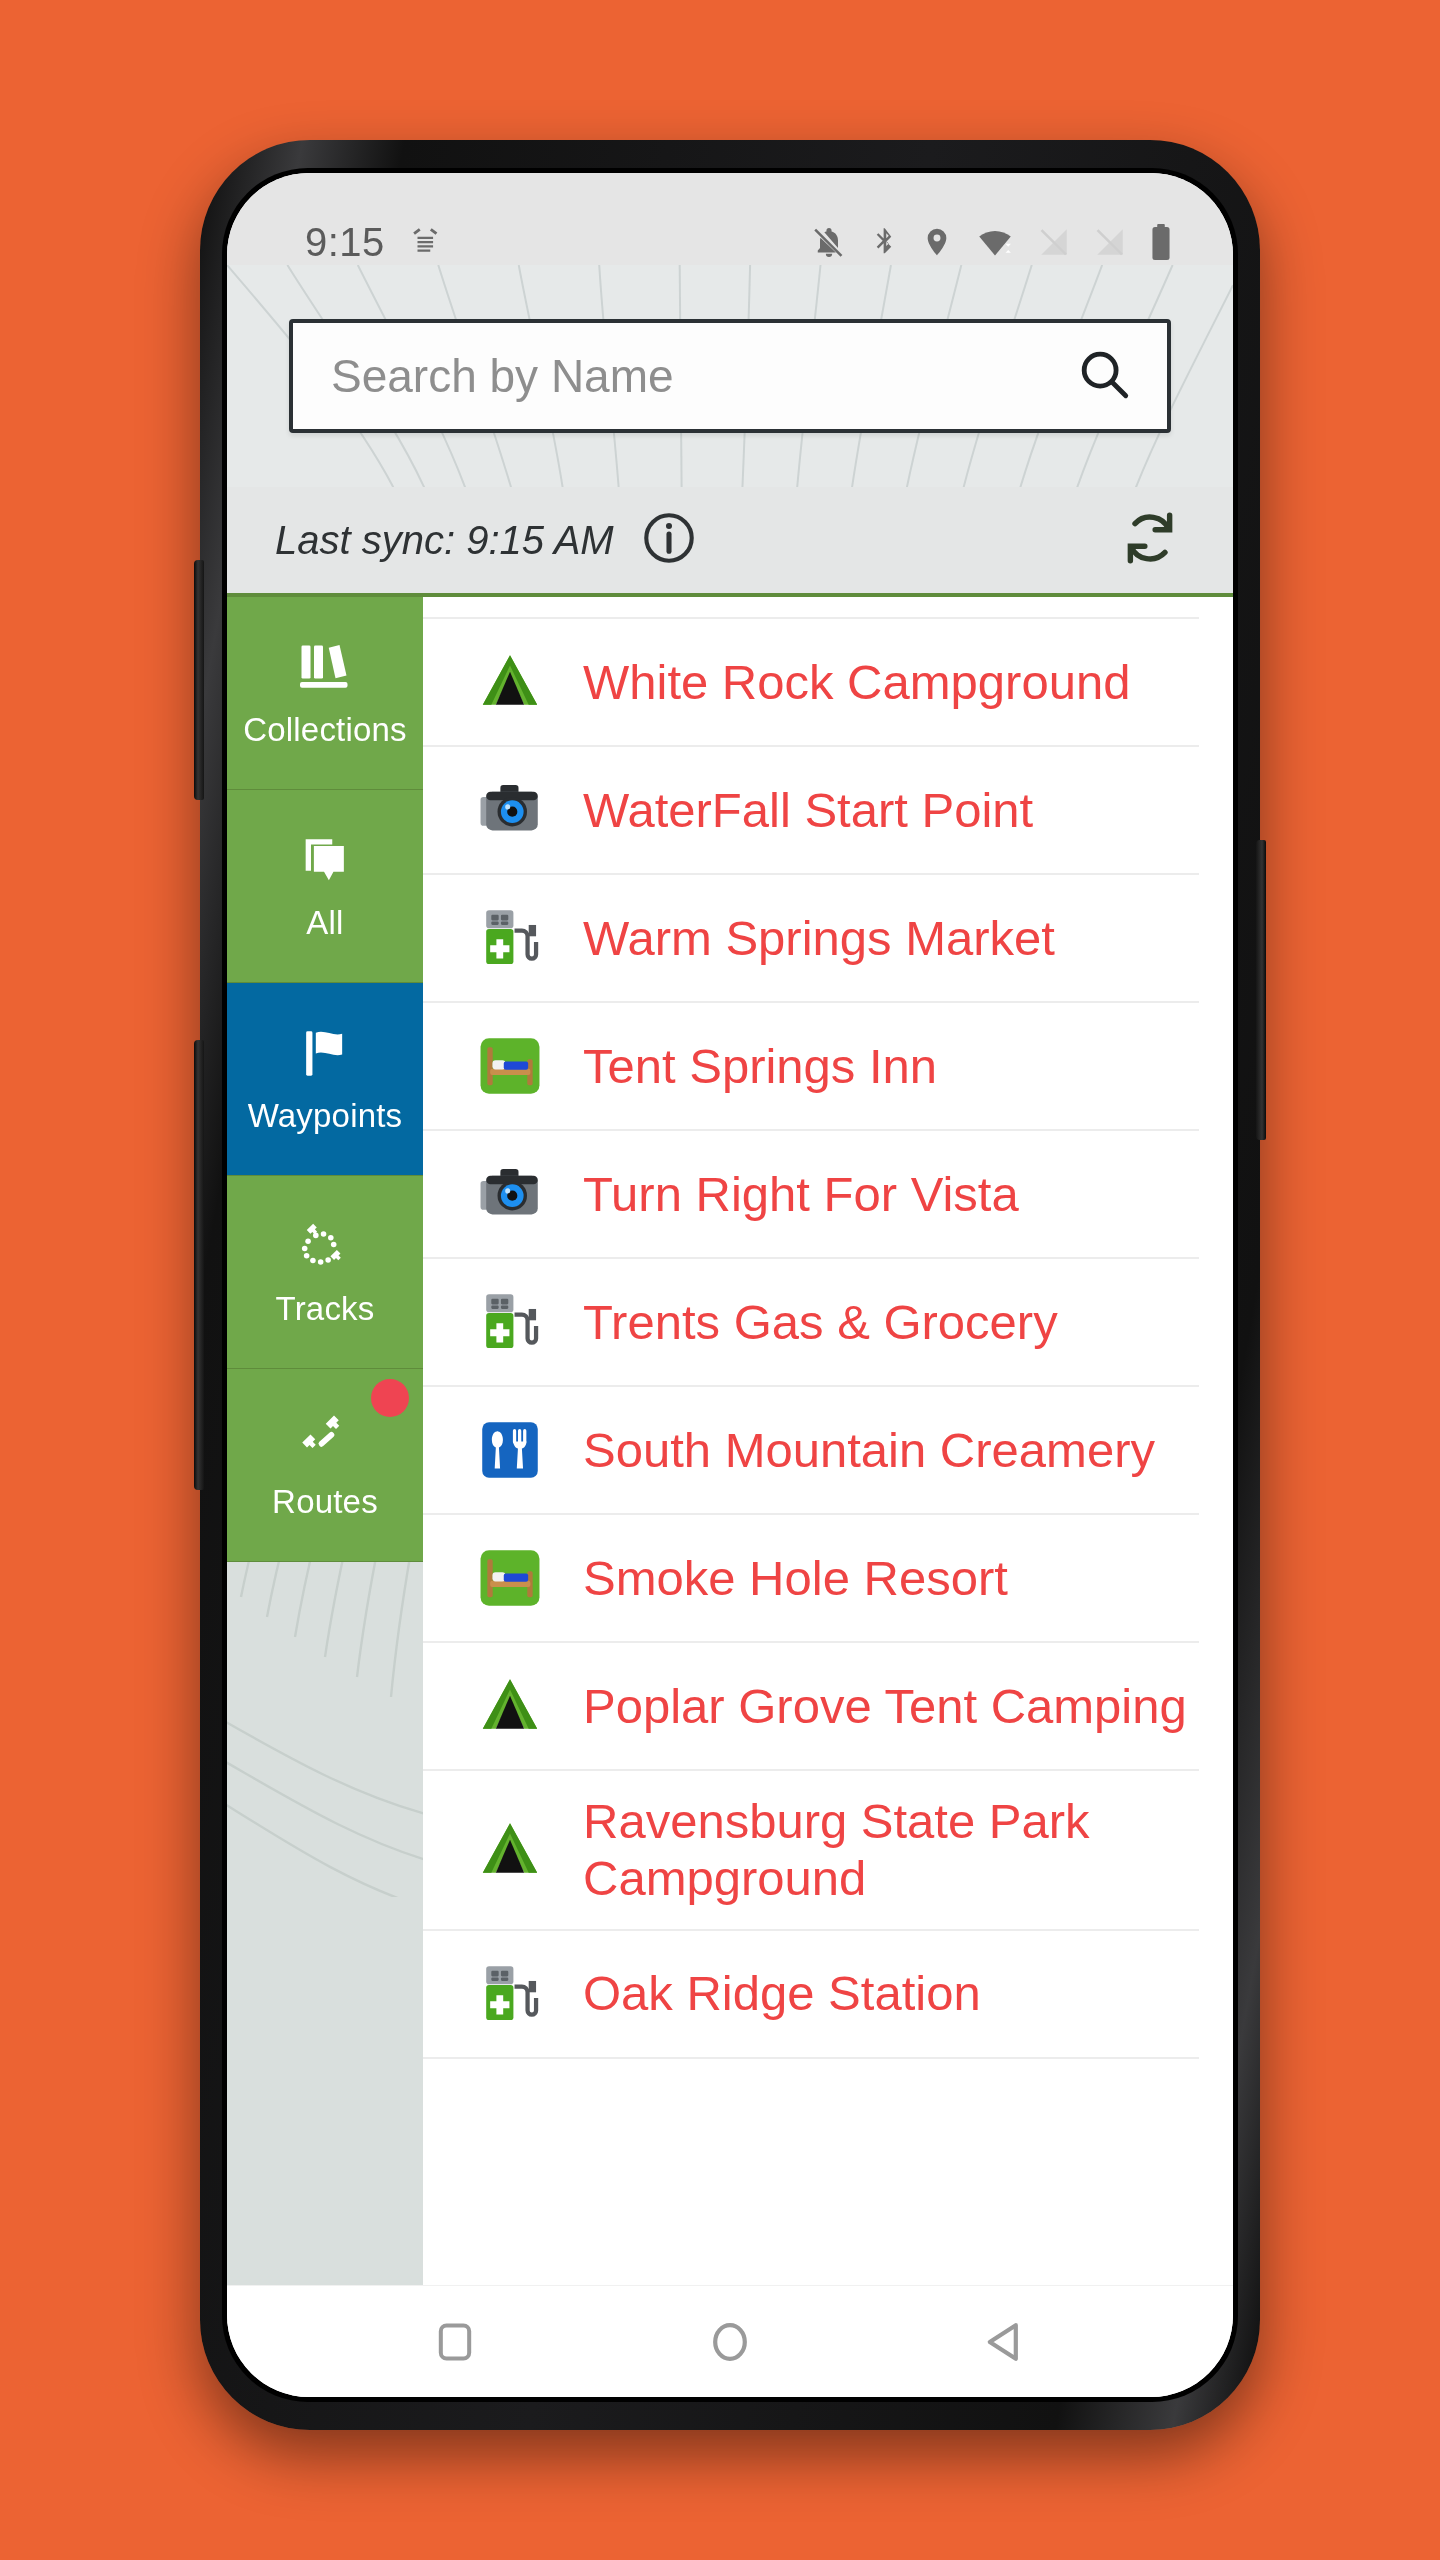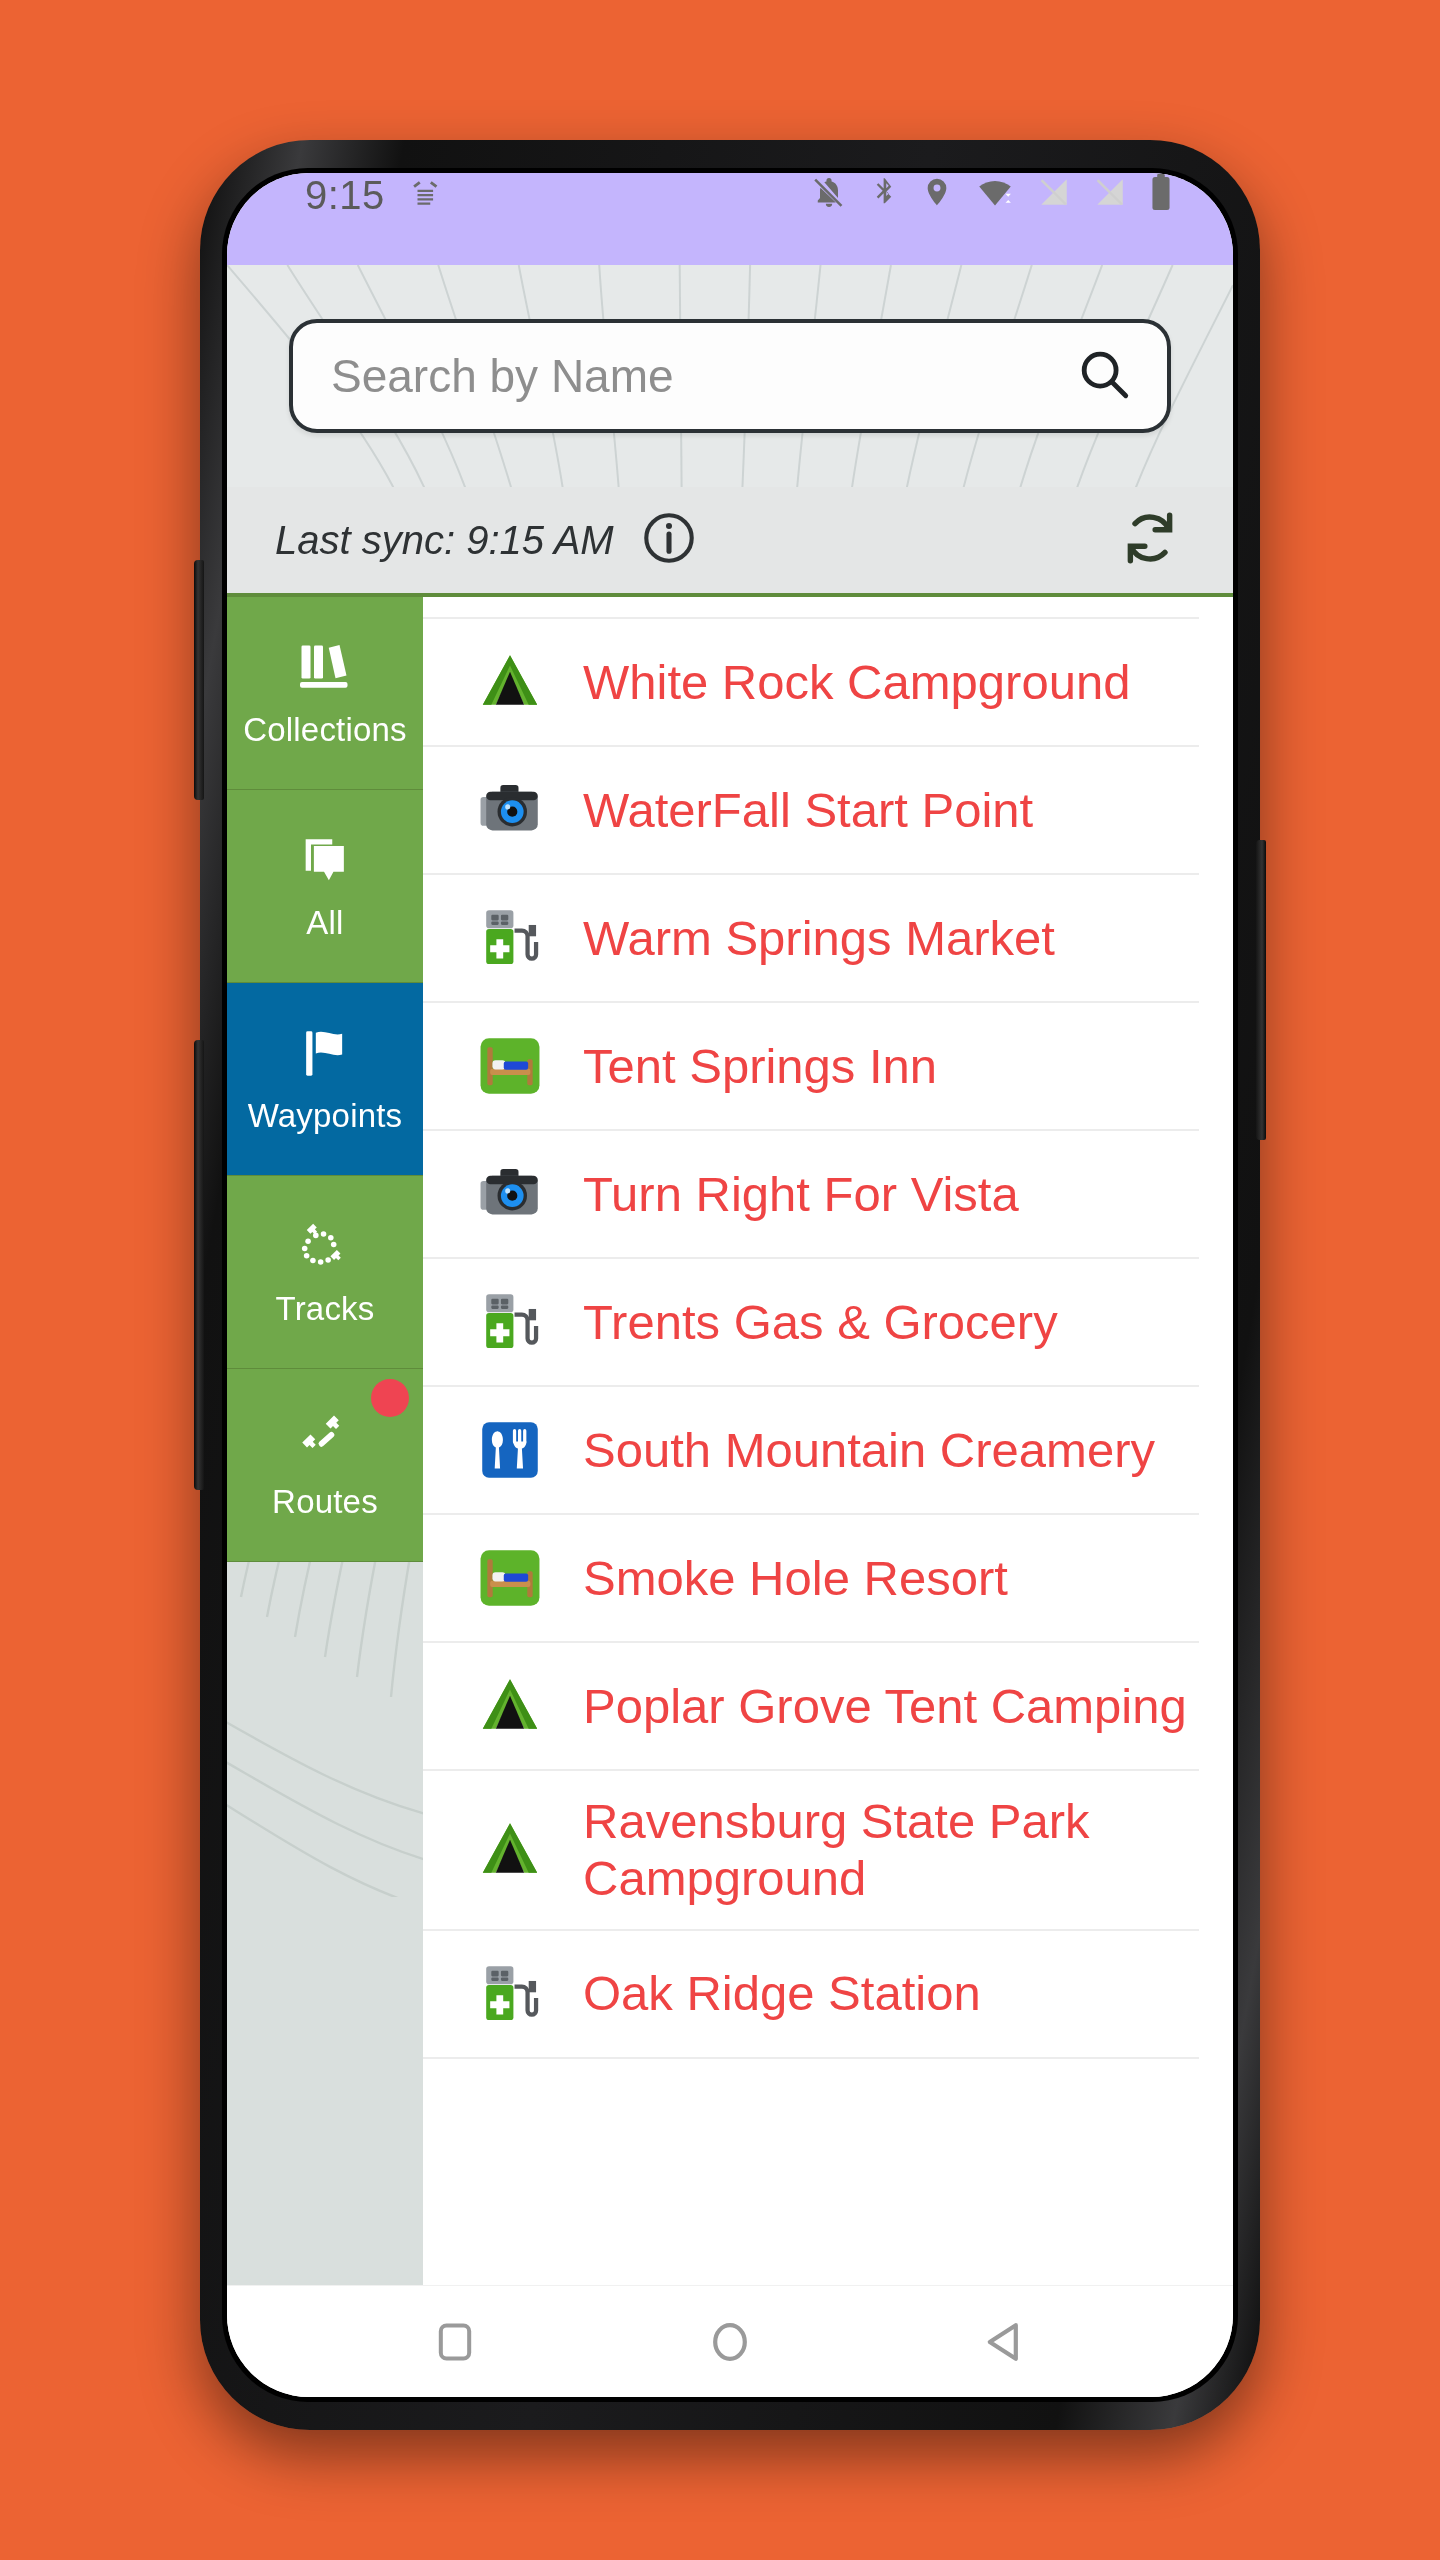--- a/index.html
+++ b/index.html
@@ -40,23 +40,23 @@
     border-radius:4px 2px 2px 4px;
   }
   .btn-vol { left:-6px; top:420px; width:10px; height:240px; }
   .btn-pow { left:-6px; top:900px; width:10px; height:450px; }
   .btn-right{ right:-6px; top:700px; width:10px; height:300px;
               background:linear-gradient(270deg,#0a0a0a,#333 40%,#151515); }
 
   
   .statusbar{
     height:92px; flex:0 0 92px;
-    display:flex; align-items:flex-start; justify-content:space-between;
+    display:flex; align-items:flex-end; justify-content:space-between;
     padding:0 60px 0 78px;
-    background:#c4b5fd;
+    background:#e5e5e5;
   }
   .sb-left{ display:flex; align-items:center; gap:24px; }
   .sb-time{ font-size:40px; color:#5b5b5b; letter-spacing:.5px; }
   .sb-right{ display:flex; align-items:center; gap:22px; }
   .sb-ico{ display:block; }
 
   
   .appbar{
     height:118px; flex:0 0 118px;
     display:flex; align-items:center;
@@ -84,21 +84,21 @@
     background:#e6e9e9;
     display:flex; align-items:center; justify-content:center;
     overflow:hidden;
   }
   .topo-a, .topo-b { position:absolute; inset:0; opacity:.55; }
   .searchbox{
     position:relative; z-index:2;
     width:882px; height:114px;
     background:#fdfdfd;
     border:4px solid #2b3135;
-    border-radius:28px;
+    border-radius:4px;
     display:flex; align-items:center;
     padding:0 34px 0 38px;
     box-shadow:0 3px 5px rgba(0,0,0,.09);
   }
   .search-ph{ flex:1; font-size:46px; color:#8e8e8e; }
   .search-ico{ flex:0 0 auto; }
 
   
   .syncbar{
     flex:0 0 110px;

